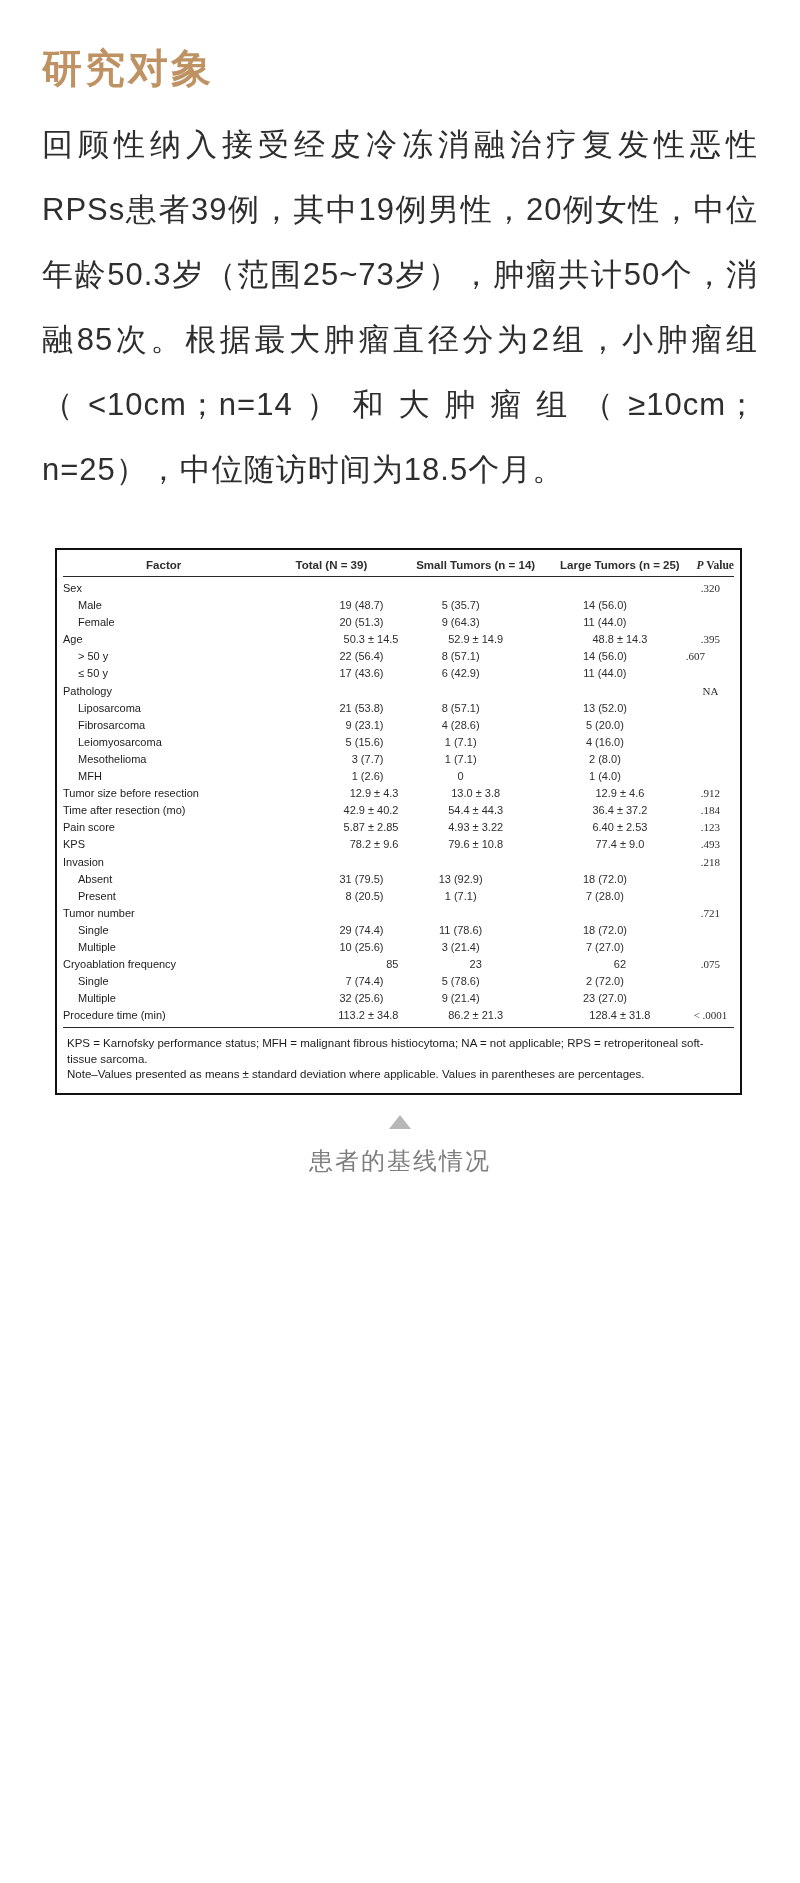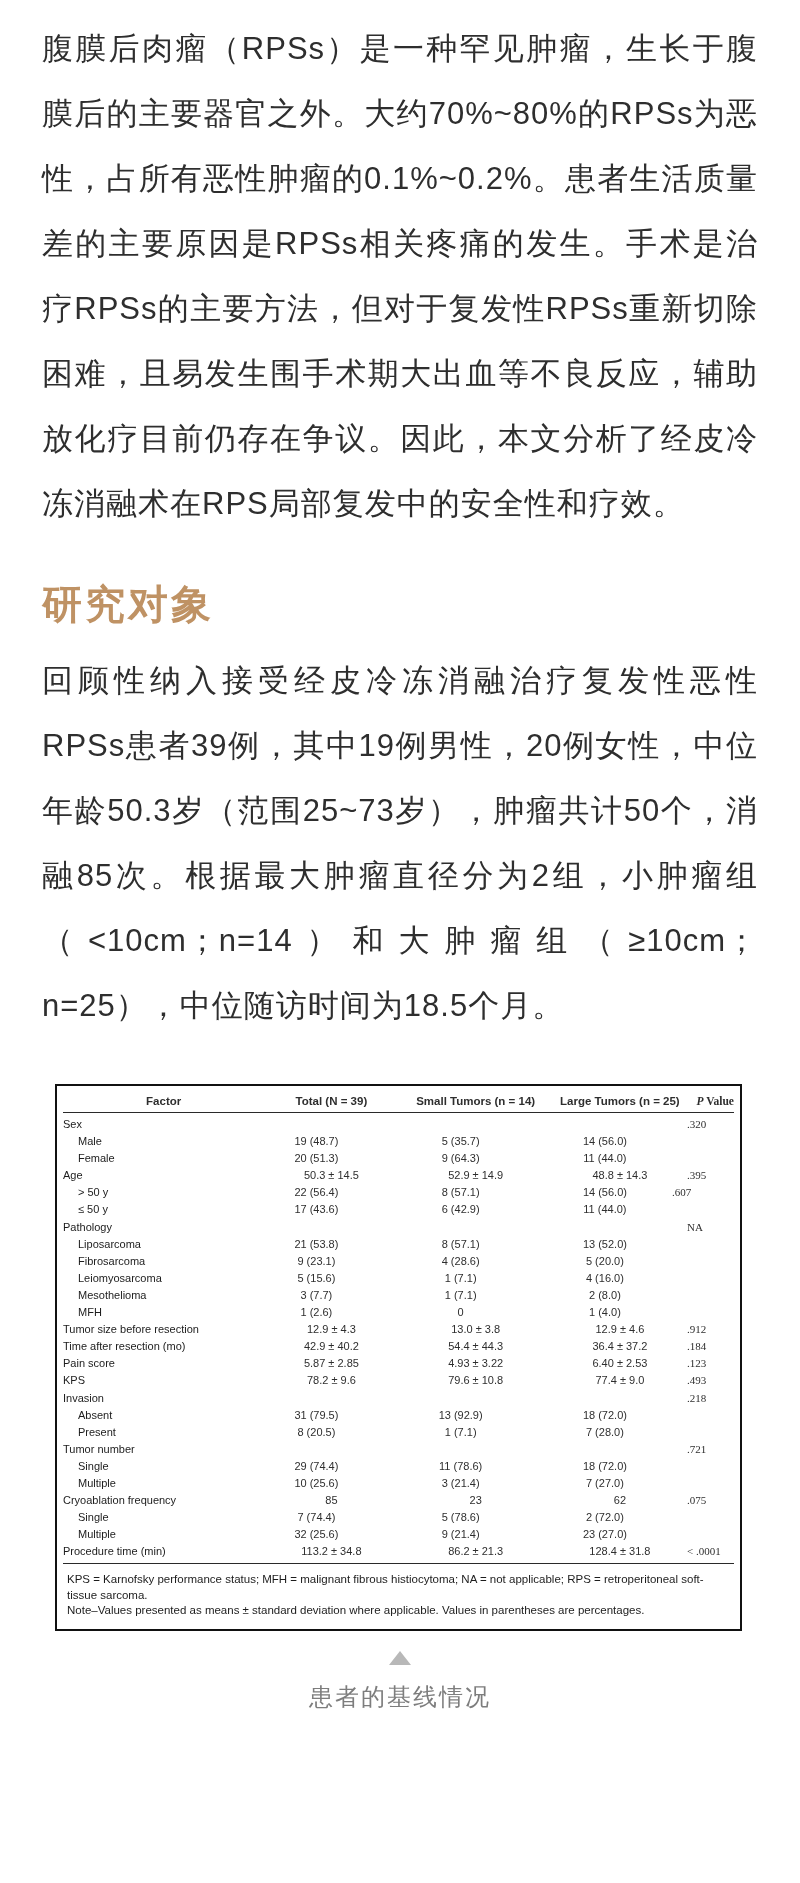--- a/index.html
+++ b/index.html
@@ -77,24 +77,24 @@
   .thead-row .col-small,
   .thead-row .col-large { text-align: center; }
   .thead-row .col-p { text-align: right; }
   .thead-row .p-italic { font-style: italic; }
 
   .tbody { padding-top: 3px; }
   .trow { font-size: 11px; line-height: 17.1px; }
   .cell-factor { width: 30%; text-align: left; color: #1c1c1c; }
   .cell-factor.indent { padding-left: 15px; width: calc(30% - 15px); }
   .cell-val { text-align: center; }
-  .trow .col-total.cell-val { width: 20%; }
+  .trow .col-total.cell-val { width: 20%; text-align: right; }
   .trow .col-small.cell-val { width: 23%; }
   .trow .col-large.cell-val { width: 20%; }
-  .cell-p { width: 7%; text-align: left; }
+  .cell-p { width: 7%; text-align: center; }
 
   .table-note {
     margin: 3px 6px 0 6px;
     border-top: 1.5px solid #2a2a2a;
     padding: 8px 4px 10px 4px;
     font-size: 11.5px;
     line-height: 15.5px;
     color: #1c1c1c;
   }
   .table-note .note-line { display: block; }
@@ -114,21 +114,20 @@
     letter-spacing: 2px;
     color: #7d7d7d;
     font-weight: 400;
   }
 </style>
 </head>
 <body>
 
 <div class="page">
 
-  <p class="para para-intro">腹膜后肉瘤（RPSs）是一种罕见肿瘤，生长于腹膜后的主要器官之外。大约70%~80%的RPSs为恶性，占所有恶性肿瘤的0.1%~0.2%。患者生活质量差的主要原因是RPSs相关疼痛的发生。手术是治疗RPSs的主要方法，但对于复发性RPSs重新切除困难，且易发生围手术期大出血等不良反应，辅助放化疗目前仍存在争议。因此，本文分析了经皮冷冻消融术在RPS局部复发中的安全性和疗效。</p>
 
   <h2 class="section-heading">研究对象</h2>
 
   <p class="para para-methods">回顾性纳入接受经皮冷冻消融治疗复发性恶性RPSs患者39例，其中19例男性，20例女性，中位年龄50.3岁（范围25~73岁），肿瘤共计50个，消融85次。根据最大肿瘤直径分为2组，小肿瘤组（&lt;10cm；n=14）和大肿瘤组（≥10cm；n=25），中位随访时间为18.5个月。</p>
 
   <div class="table-figure">
 
 
     <div class="table-grid">
       <div class="thead-row">

